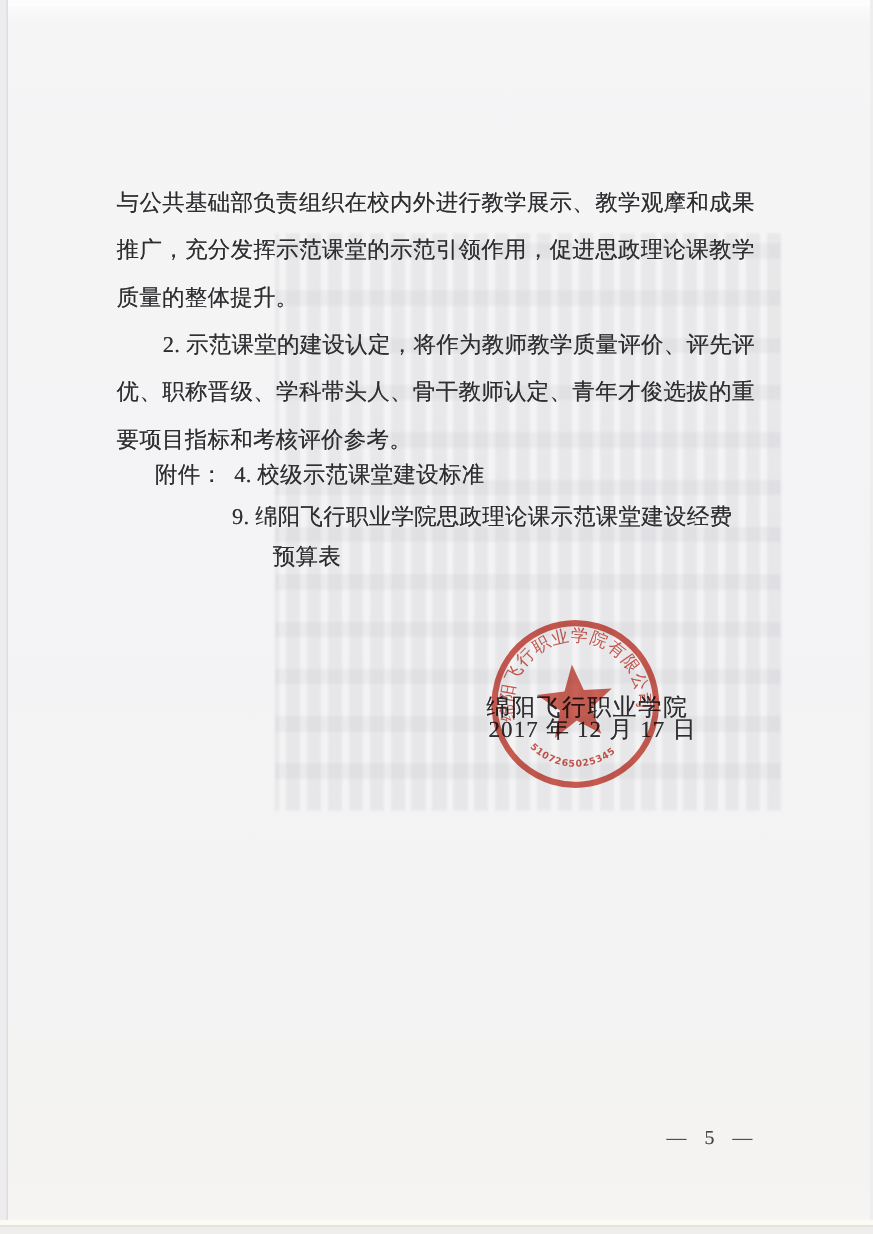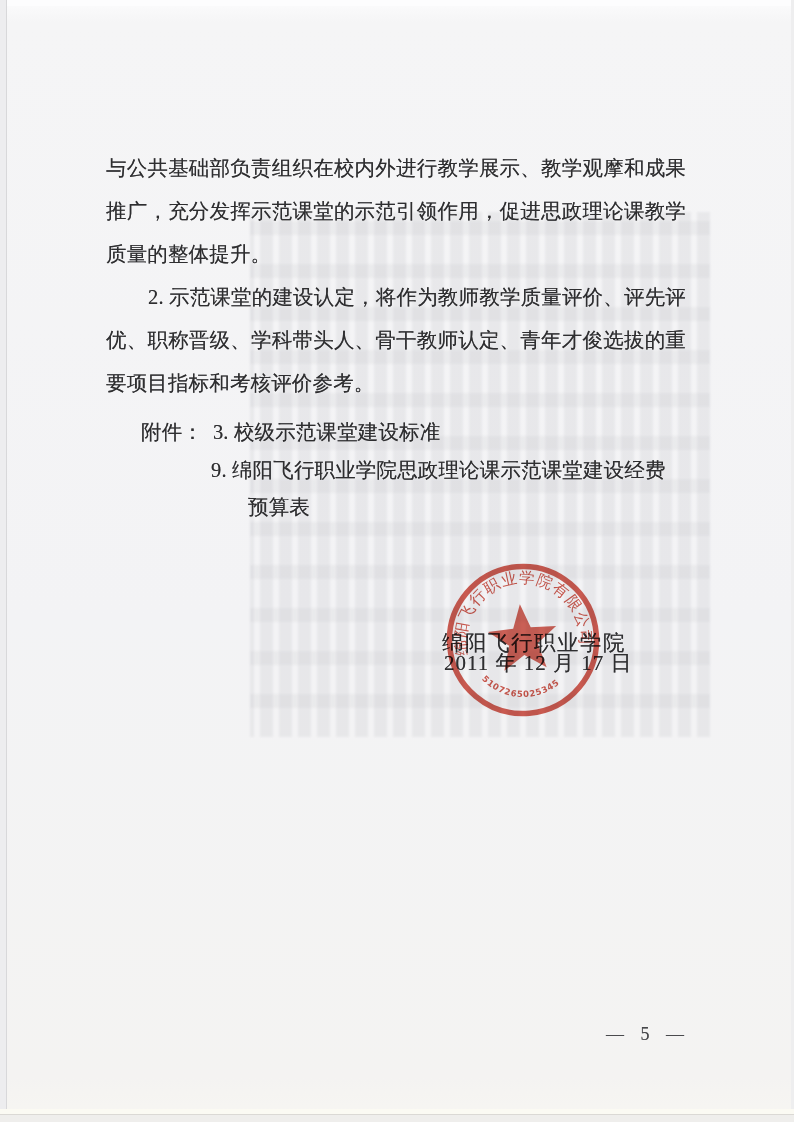--- a/index.html
+++ b/index.html
@@ -26,21 +26,21 @@
     position:absolute; left:250px; top:212px; width:460px; height:525px;
     background:
       repeating-linear-gradient(90deg, rgba(118,120,130,0.18) 0 13px, rgba(118,120,130,0) 13px 19px),
       repeating-linear-gradient(180deg, rgba(0,0,0,0) 0 9px, rgba(118,120,130,0.14) 9px 23px, rgba(0,0,0,0) 23px 43px);
     opacity:.5;
     filter: blur(1px);
     transform: scaleX(-1);
   }
 
   
-  .text-col { position:absolute; left:106px; top:147px; width:580px; }
+  .text-col { position:absolute; left:106px; top:164px; width:580px; }
   .para {
     margin:0;
     font-size:20.5px;
     line-height:43px;
     letter-spacing:0.15px;
     text-align:justify;
     text-shadow: 0 0 0.6px rgba(45,45,48,0.65);
   }
   .para.indent { text-indent:42px; }
 
@@ -96,27 +96,27 @@
   <div class="edge-bottom"></div>
 
   <div class="bleed"></div>
 
   <div class="text-col">
     <p class="para">与公共基础部负责组织在校内外进行教学展示、教学观摩和成果推广，充分发挥示范课堂的示范引领作用，促进思政理论课教学质量的整体提升。</p>
     <p class="para indent">2. 示范课堂的建设认定，将作为教师教学质量评价、评先评优、职称晋级、学科带头人、骨干教师认定、青年才俊选拔的重要项目指标和考核评价参考。</p>
   </div>
 
   <div class="attach-line attach-l1">
-    <span>附件：</span><span class="gap"></span><span>3. 校级示范课堂建设标准</span>
+    <span>附件：</span><span class="gap"></span><span>4. 校级示范课堂建设标准</span>
   </div>
   <div class="attach-line attach-l2">9. 绵阳飞行职业学院思政理论课示范课堂建设经费</div>
   <div class="attach-line attach-l3">预算表</div>
 
   <div class="sig-org">绵阳飞行职业学院</div>
-  <div class="sig-date">2011 年 12 月 17 日</div>
+  <div class="sig-date">2017 年 12 月 17 日</div>
 
   <svg class="seal" viewBox="0 0 228 228" xmlns="http://www.w3.org/2000/svg">
     <g transform="rotate(-5 114 114)">
       <circle class="seal-stroke" cx="114" cy="114" r="73.5" stroke-width="5.5" opacity="0.88"></circle>
       <polygon class="seal-fill" opacity="0.85" transform="translate(114,114)" points="0,-36 8.8,-12.1 34.2,-11.1 14.3,4.6 21.2,29.1 0,15 -21.2,29.1 -14.3,4.6 -34.2,-11.1 -8.8,-12.1"></polygon>
       <path id="sealTopArc" d="M 58.3 126 A 57 57 0 1 1 169.7 126" fill="none"></path>
       <path id="sealBottomArc" d="M 68.25 148 A 57 57 0 0 0 159.75 148" fill="none"></path>
       <text class="seal-arc-text" opacity="0.9">
         <textPath href="#sealTopArc" startOffset="2">绵阳飞行职业学院有限公司</textPath>
       </text>

